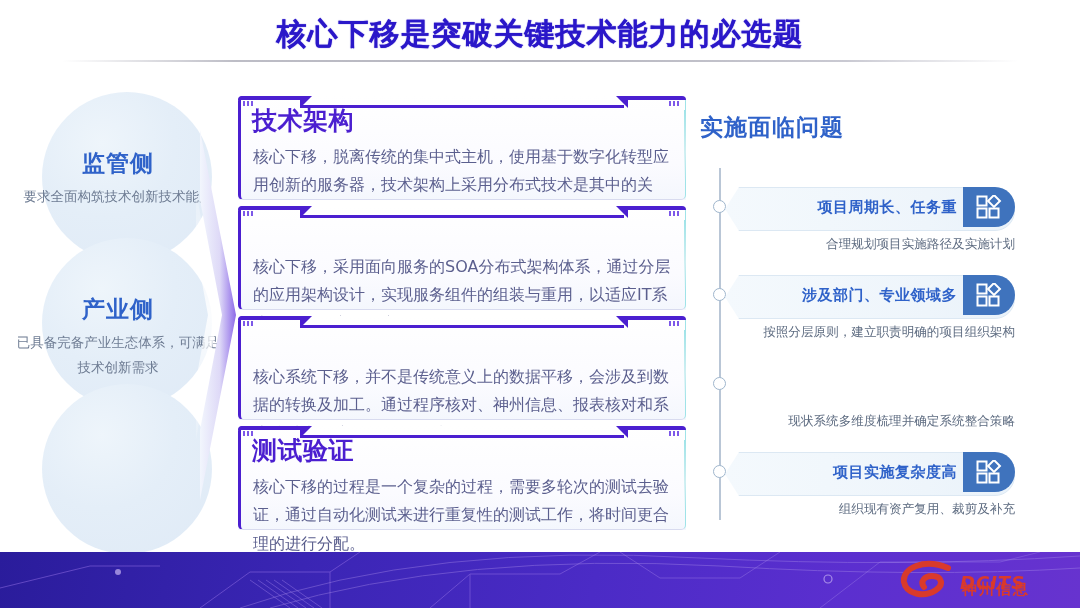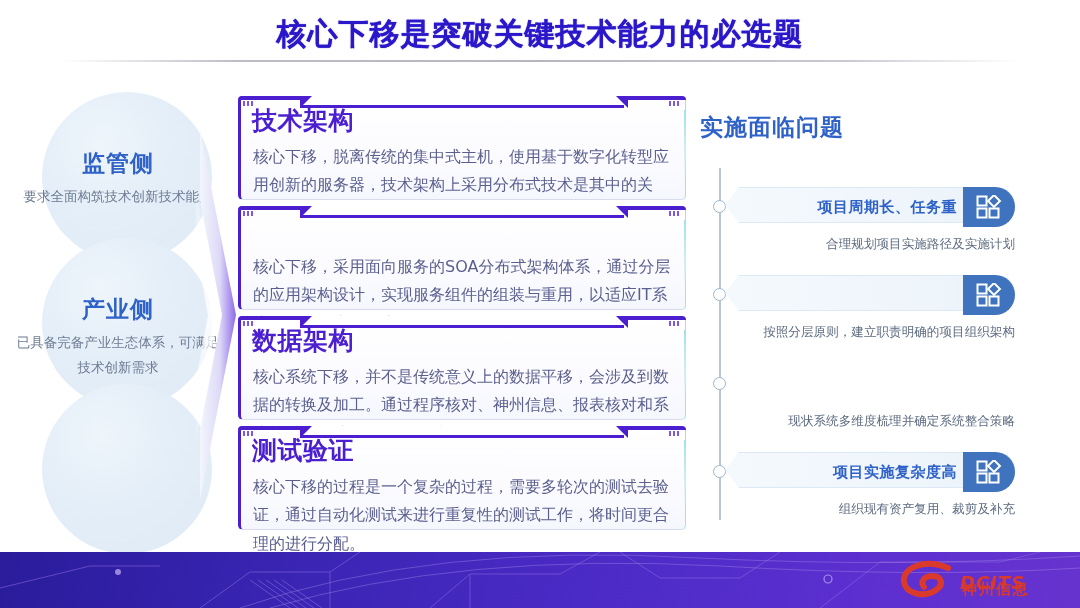--- a/index.html
+++ b/index.html
@@ -135,21 +135,21 @@
   .tl-dot{
     position:absolute; left:13px; width:13px; height:13px; border-radius:50%;
     background:#ffffff; border:1.5px solid #9fb6cd;
   }
   .tl-dot.d1{ top:104px; }
   .tl-dot.d2{ top:192px; }
   .tl-dot.d3{ top:281px; }
   .tl-dot.d4{ top:369px; }
 
   .issue{
-    position:absolute; left:25px; width:290px; height:36px;
+    position:absolute; left:25px; width:290px; height:44px;
   }
   .issue.i1{ top:91px; }
   .issue.i2{ top:179px; }
   .issue.i3{ top:268px; }
   .issue.i4{ top:356px; }
   .issue-pill{
     position:absolute; inset:0;
     background:linear-gradient(90deg,#f4f9fd 0%,#eef5fb 70%,#e9f2fa 100%);
     border:1px solid #dce8f3;
     clip-path:polygon(14px 0, 100% 0, 100% 100%, 14px 100%, 0 50%);
@@ -273,21 +273,20 @@
   <div class="card">
     <div class="card-frame"></div>
     <div class="card-top-l"></div>
     <div class="card-dia-l"></div>
     <div class="card-top-m"></div>
     <div class="card-dia-r"></div>
     <div class="card-top-r"></div>
     <div class="card-tick-l"></div>
     <div class="card-tick-r"></div>
     <div class="card-right-glow"></div>
-    <div class="card-title">数据架构</div>
     <div class="card-body">核心系统下移，并不是传统意义上的数据平移，会涉及到数据的转换及加工。通过程序核对、神州信息、报表核对和系统核对来保障整体的数据质量。</div>
   </div>
 
   <div class="card">
     <div class="card-frame"></div>
     <div class="card-top-l"></div>
     <div class="card-dia-l"></div>
     <div class="card-top-m"></div>
     <div class="card-dia-r"></div>
     <div class="card-top-r"></div>
@@ -317,20 +316,21 @@
         <rect x="1.5" y="13.5" width="9" height="9" fill="none" stroke="#ffffff" stroke-width="2"></rect>
         <rect x="13.5" y="13.5" width="9" height="9" fill="none" stroke="#ffffff" stroke-width="2"></rect>
         <rect x="13.8" y="1.8" width="8.4" height="8.4" fill="none" stroke="#ffffff" stroke-width="2" transform="rotate(45 18 6)"></rect>
       </svg>
     </div>
   </div>
   <div class="issue-sub u1">合理规划项目实施路径及实施计划</div>
 
   <div class="issue i2">
     <div class="issue-pill"></div>
+    <div class="issue-label">涉及部门、专业领域多</div>
     <div class="issue-icon">
       <svg width="26" height="24" viewBox="0 0 26 24">
         <rect x="1.5" y="1.5" width="9" height="9" fill="none" stroke="#ffffff" stroke-width="2"></rect>
         <rect x="1.5" y="13.5" width="9" height="9" fill="none" stroke="#ffffff" stroke-width="2"></rect>
         <rect x="13.5" y="13.5" width="9" height="9" fill="none" stroke="#ffffff" stroke-width="2"></rect>
         <rect x="13.8" y="1.8" width="8.4" height="8.4" fill="none" stroke="#ffffff" stroke-width="2" transform="rotate(45 18 6)"></rect>
       </svg>
     </div>
   </div>
   <div class="issue-sub u2">按照分层原则，建立职责明确的项目组织架构</div>

